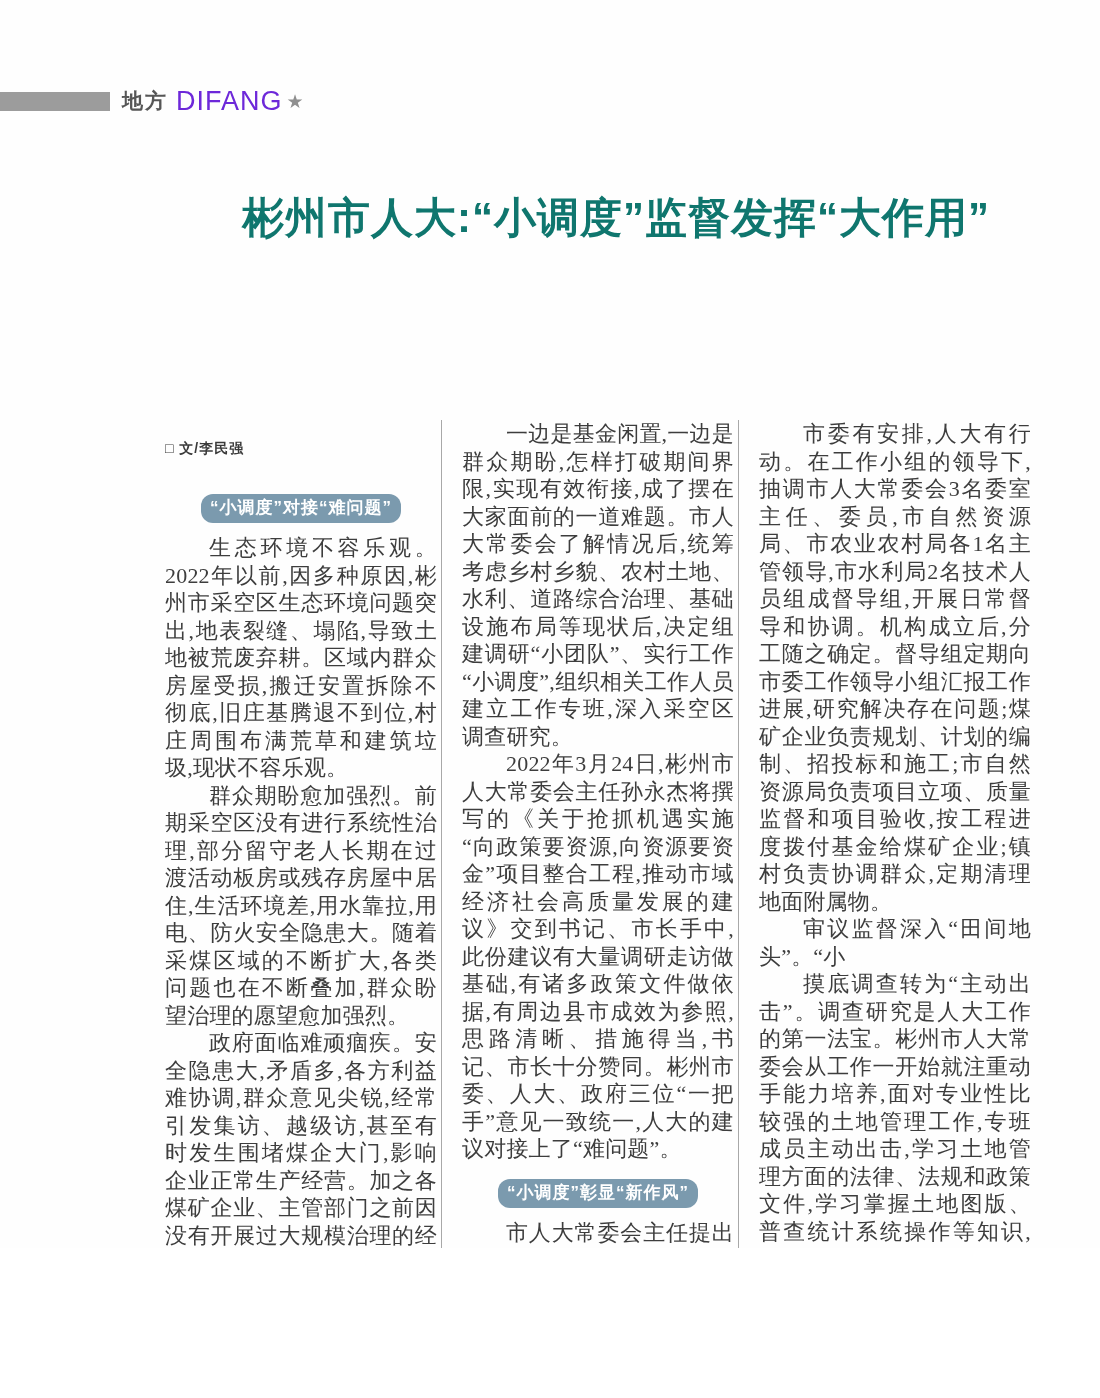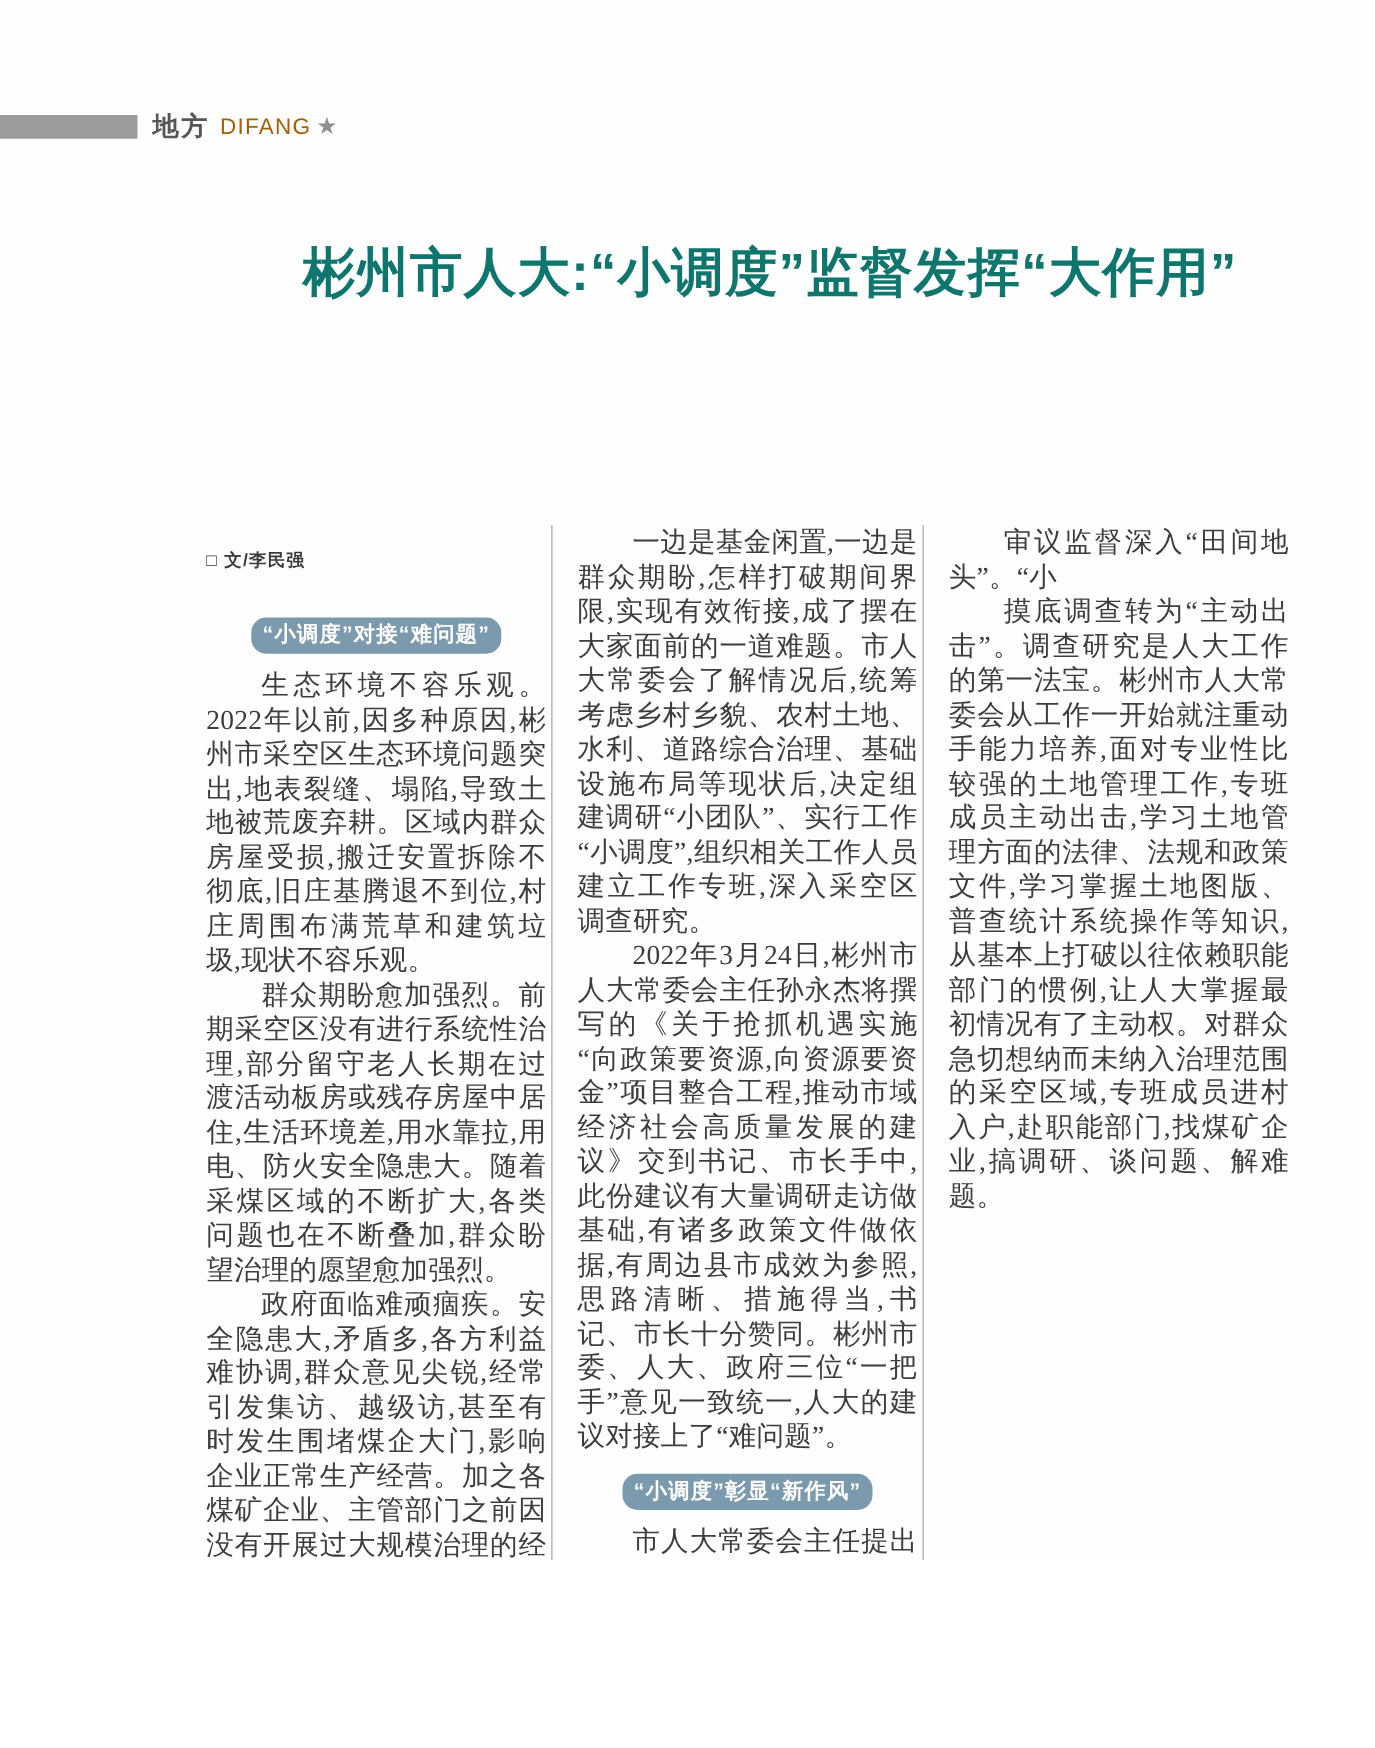--- a/index.html
+++ b/index.html
@@ -28,22 +28,22 @@
   .sec-cn {
     font-family: "Liberation Sans", "DejaVu Sans", sans-serif;
     font-weight: bold;
     font-size: 21px;
     color: #565656;
     margin-right: 8px;
     letter-spacing: 2px;
   }
   .sec-en {
     font-family: "Liberation Sans", "DejaVu Sans", sans-serif;
-    font-size: 18px;
-    color: #a16207;
+    font-size: 27px;
+    color: #6d28d9;
     letter-spacing: 1px;
   }
   .star {
     font-family: "DejaVu Sans", sans-serif;
     font-size: 19px;
     color: #8f8f8f;
     margin-left: 4px;
   }
   
   .title {
@@ -162,20 +162,21 @@
     <div class="col">
       <p>一边是基金闲置,一边是群众期盼,怎样打破期间界限,实现有效衔接,成了摆在大家面前的一道难题。市人大常委会了解情况后,统筹考虑乡村乡貌、农村土地、水利、道路综合治理、基础设施布局等现状后,决定组建调研“小团队”、实行工作“小调度”,组织相关工作人员建立工作专班,深入采空区调查研究。</p>
       <p>2022年3月24日,彬州市人大常委会主任孙永杰将撰写的《关于抢抓机遇实施“向政策要资源,向资源要资金”项目整合工程,推动市域经济社会高质量发展的建议》交到书记、市长手中,此份建议有大量调研走访做基础,有诸多政策文件做依据,有周边县市成效为参照,思路清晰、措施得当,书记、市长十分赞同。彬州市委、人大、政府三位“一把手”意见一致统一,人大的建议对接上了“难问题”。</p>
       <div class="subhead mid">“小调度”彰显“新作风”</div>
       <p>市人大常委会主任提出的建议后,彬州市委作出了不同以往的安排,成立了由人大常委会主任为执行副组长,农业农村、自然资源、生态环境、水利、林业等26个部门主要领导为成员的高标准农田建设领导小组和督导组,为治理工作打好了组织保障。</p>
     </div>
 
     <div class="vrule"></div>
 
     <div class="col">
+      <p>市委有安排,人大有行动。在工作小组的领导下,抽调市人大常委会3名委室主任、委员,市自然资源局、市农业农村局各1名主管领导,市水利局2名技术人员组成督导组,开展日常督导和协调。机构成立后,分工随之确定。督导组定期向市委工作领导小组汇报工作进展,研究解决存在问题;煤矿企业负责规划、计划的编制、招投标和施工;市自然资源局负责项目立项、质量监督和项目验收,按工程进度拨付基金给煤矿企业;镇村负责协调群众,定期清理地面附属物。</p>
       <p>审议监督深入“田间地头”。“小</p>
       <p>摸底调查转为“主动出击”。调查研究是人大工作的第一法宝。彬州市人大常委会从工作一开始就注重动手能力培养,面对专业性比较强的土地管理工作,专班成员主动出击,学习土地管理方面的法律、法规和政策文件,学习掌握土地图版、普查统计系统操作等知识,从基本上打破以往依赖职能部门的惯例,让人大掌握最初情况有了主动权。对群众急切想纳而未纳入治理范围的采空区域,专班成员进村入户,赴职能部门,找煤矿企业,搞调研、谈问题、解难题。</p>
     </div>
 
   </div>
 
   <div class="footer">
     <span class="pagenum">24</span>
     <span class="mag">法治与社会</span>
   </div>

